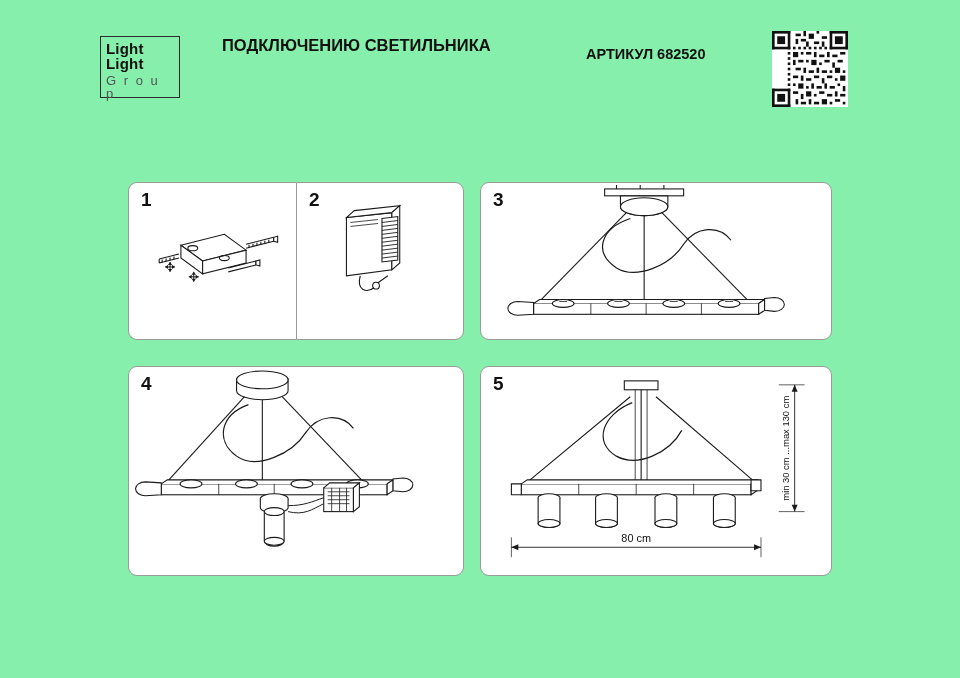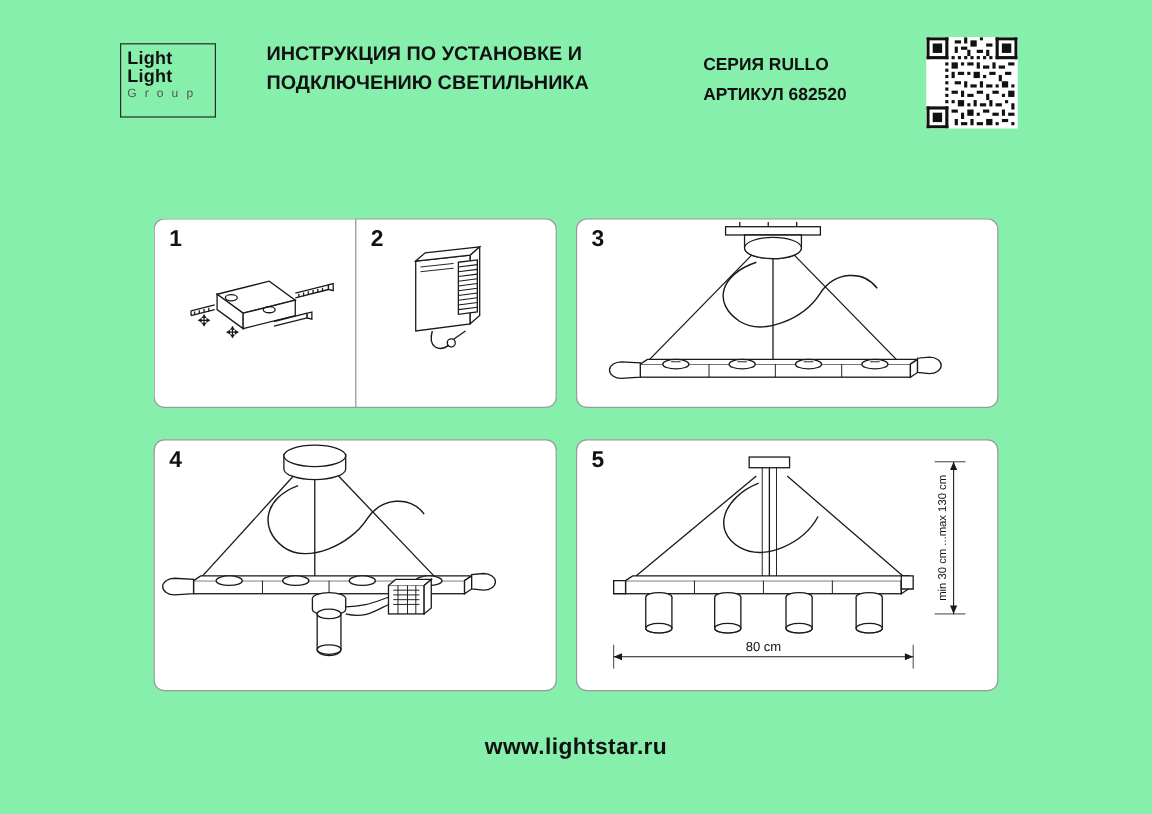--- a/index.html
+++ b/index.html
@@ -50,21 +50,21 @@
   }
   .logo-line {
     font-size: 15px;
     font-weight: bold;
     letter-spacing: 0.2px;
     color: #111;
     display: block;
   }
   .logo-sub {
     display: block;
-    font-size: 10px;
+    font-size: 13px;
     letter-spacing: 2px;
     color: #555;
     margin-top: 2px;
   }
   .title-block {
     position: absolute;
     left: 122px;
     top: 0px;
     width: 350px;
   }
@@ -158,26 +158,24 @@
 
     <div class="logo">
       <div class="logo-inner">
         <span class="logo-line">Light</span>
         <span class="logo-line">Light</span>
         <span class="logo-sub">G r o u p</span>
       </div>
     </div>
 
     <div class="title-block">
-      <div class="title-line">ИНСТРУКЦИЯ ПО УСТАНОВКЕ И</div>
       <div class="title-line">ПОДКЛЮЧЕНИЮ СВЕТИЛЬНИКА</div>
     </div>
 
     <div class="series-block">
-      <div class="series-line">СЕРИЯ RULLO</div>
       <div class="series-line">АРТИКУЛ 682520</div>
     </div>
 
     <div class="qr">
       <svg viewBox="0 0 29 29" width="76" height="76" aria-hidden="true">
         <rect width="29" height="29" fill="#fff"></rect>
         <g fill="#111">
 
           <rect x="0" y="0" width="7" height="1"></rect>
             <rect x="0" y="6" width="7" height="1"></rect>
@@ -499,17 +497,14 @@
           <path d="M316 18 l-3 7 h6 z" fill="#1a1a1a" stroke="none"></path>
           <path d="M316 146 l-3 -7 h6 z" fill="#1a1a1a" stroke="none"></path>
           <path d="M300 18 L326 18 M300 146 L326 146" stroke-width="0.7"></path>
         </g>
         <text x="156" y="177" font-family="Liberation Sans, sans-serif" font-size="11" fill="#111" text-anchor="middle">80 cm</text>
         <text x="310" y="82" font-family="Liberation Sans, sans-serif" font-size="9.5" fill="#111" text-anchor="middle" transform="rotate(-90 310 82)">min 30 cm ...max 130 cm</text>
       </svg>
     </div>
   </div>
 
-  <div class="footer">
-    <span class="footer-url">www.lightstar.ru</span>
-  </div>
 
 </div>
 
 </body></html>

